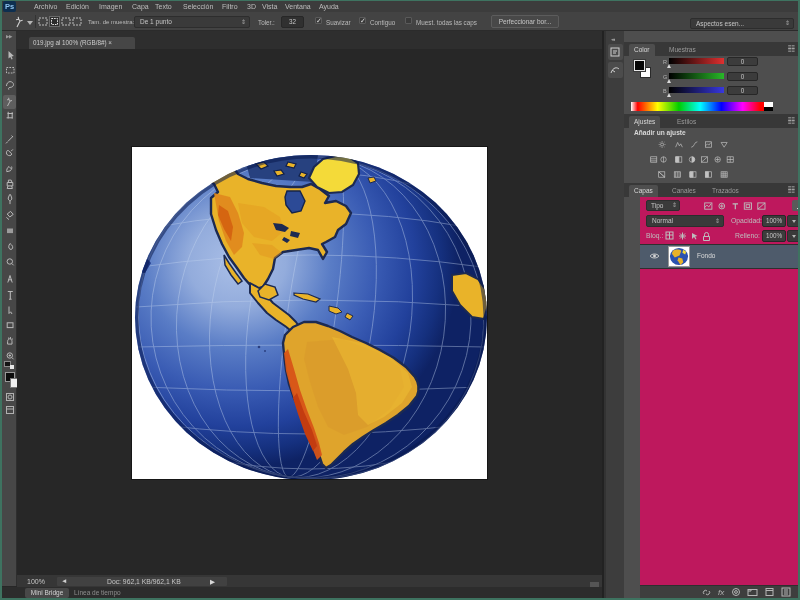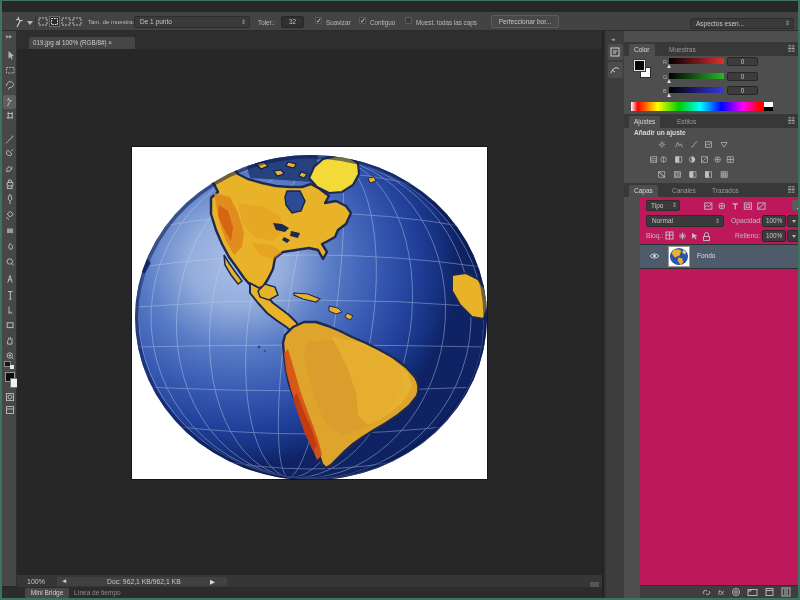--- a/index.html
+++ b/index.html
@@ -36,20 +36,34 @@
 .tabrow { position:absolute; left:0; width:176px; height:14px; background:#383838; }
 .ptab { position:absolute; top:2px; height:12px; font-size:6.5px; color:#9a9a9a; padding:0 5px; line-height:12px; }
 .ptab.on { background:#4e4e4e; color:#d8d8d8; border-radius:2px 2px 0 0; }
 .pmenu { position:absolute; right:3px; top:4px; width:9px; height:7px; color:#bbb; font-size:6px; line-height:3px; letter-spacing:0; }
 .small { font-size:6.3px; color:#bebebe; }
 </style>
 </head>
 <body>
 <div id="frame"></div>
 <div id="app">
+  <div id="menubar">
+    <div id="pslogo">Ps</div>
+    <span style="left:32px">Archivo</span>
+    <span style="left:64px">Edición</span>
+    <span style="left:97px">Imagen</span>
+    <span style="left:130px">Capa</span>
+    <span style="left:153px">Texto</span>
+    <span style="left:181px">Selección</span>
+    <span style="left:220px">Filtro</span>
+    <span style="left:245px">3D</span>
+    <span style="left:260px">Vista</span>
+    <span style="left:283px">Ventana</span>
+    <span style="left:317px">Ayuda</span>
+  </div>
   <div id="optbar">
     <svg class="abs" style="left:11px;top:4px" width="14" height="12" viewBox="0 0 14 12">
       <path d="M4 11 L7 5 M7 5 l-1.6-2.2 M7 5 l2.6-.8 M5.6 3.2 l-.4-2.4 M5.6 3.2 l-2.4.4" stroke="#d0d0d0" stroke-width="1.1" fill="none"></path>
     </svg>
     <div class="abs" style="left:25px;top:9px;border-left:3px solid transparent;border-right:3px solid transparent;border-top:4px solid #b5b5b5"></div>
     <div class="abs" style="left:33px;top:3px;width:1px;height:13px;background:#333"></div>
     <svg class="abs" style="left:36px;top:4px" width="44" height="11" viewBox="0 0 44 11">
       <rect x="1" y="2" width="8" height="7" fill="none" stroke="#bdbdbd" stroke-width="1" stroke-dasharray="2 1"></rect>
       <rect x="11.5" y="0.5" width="10" height="10" fill="#2c2c2c" stroke="#6a6a6a" stroke-width="1"></rect>
       <rect x="13.5" y="2.5" width="6" height="6" fill="none" stroke="#e8e8e8" stroke-width="1" stroke-dasharray="1.6 1"></rect>

